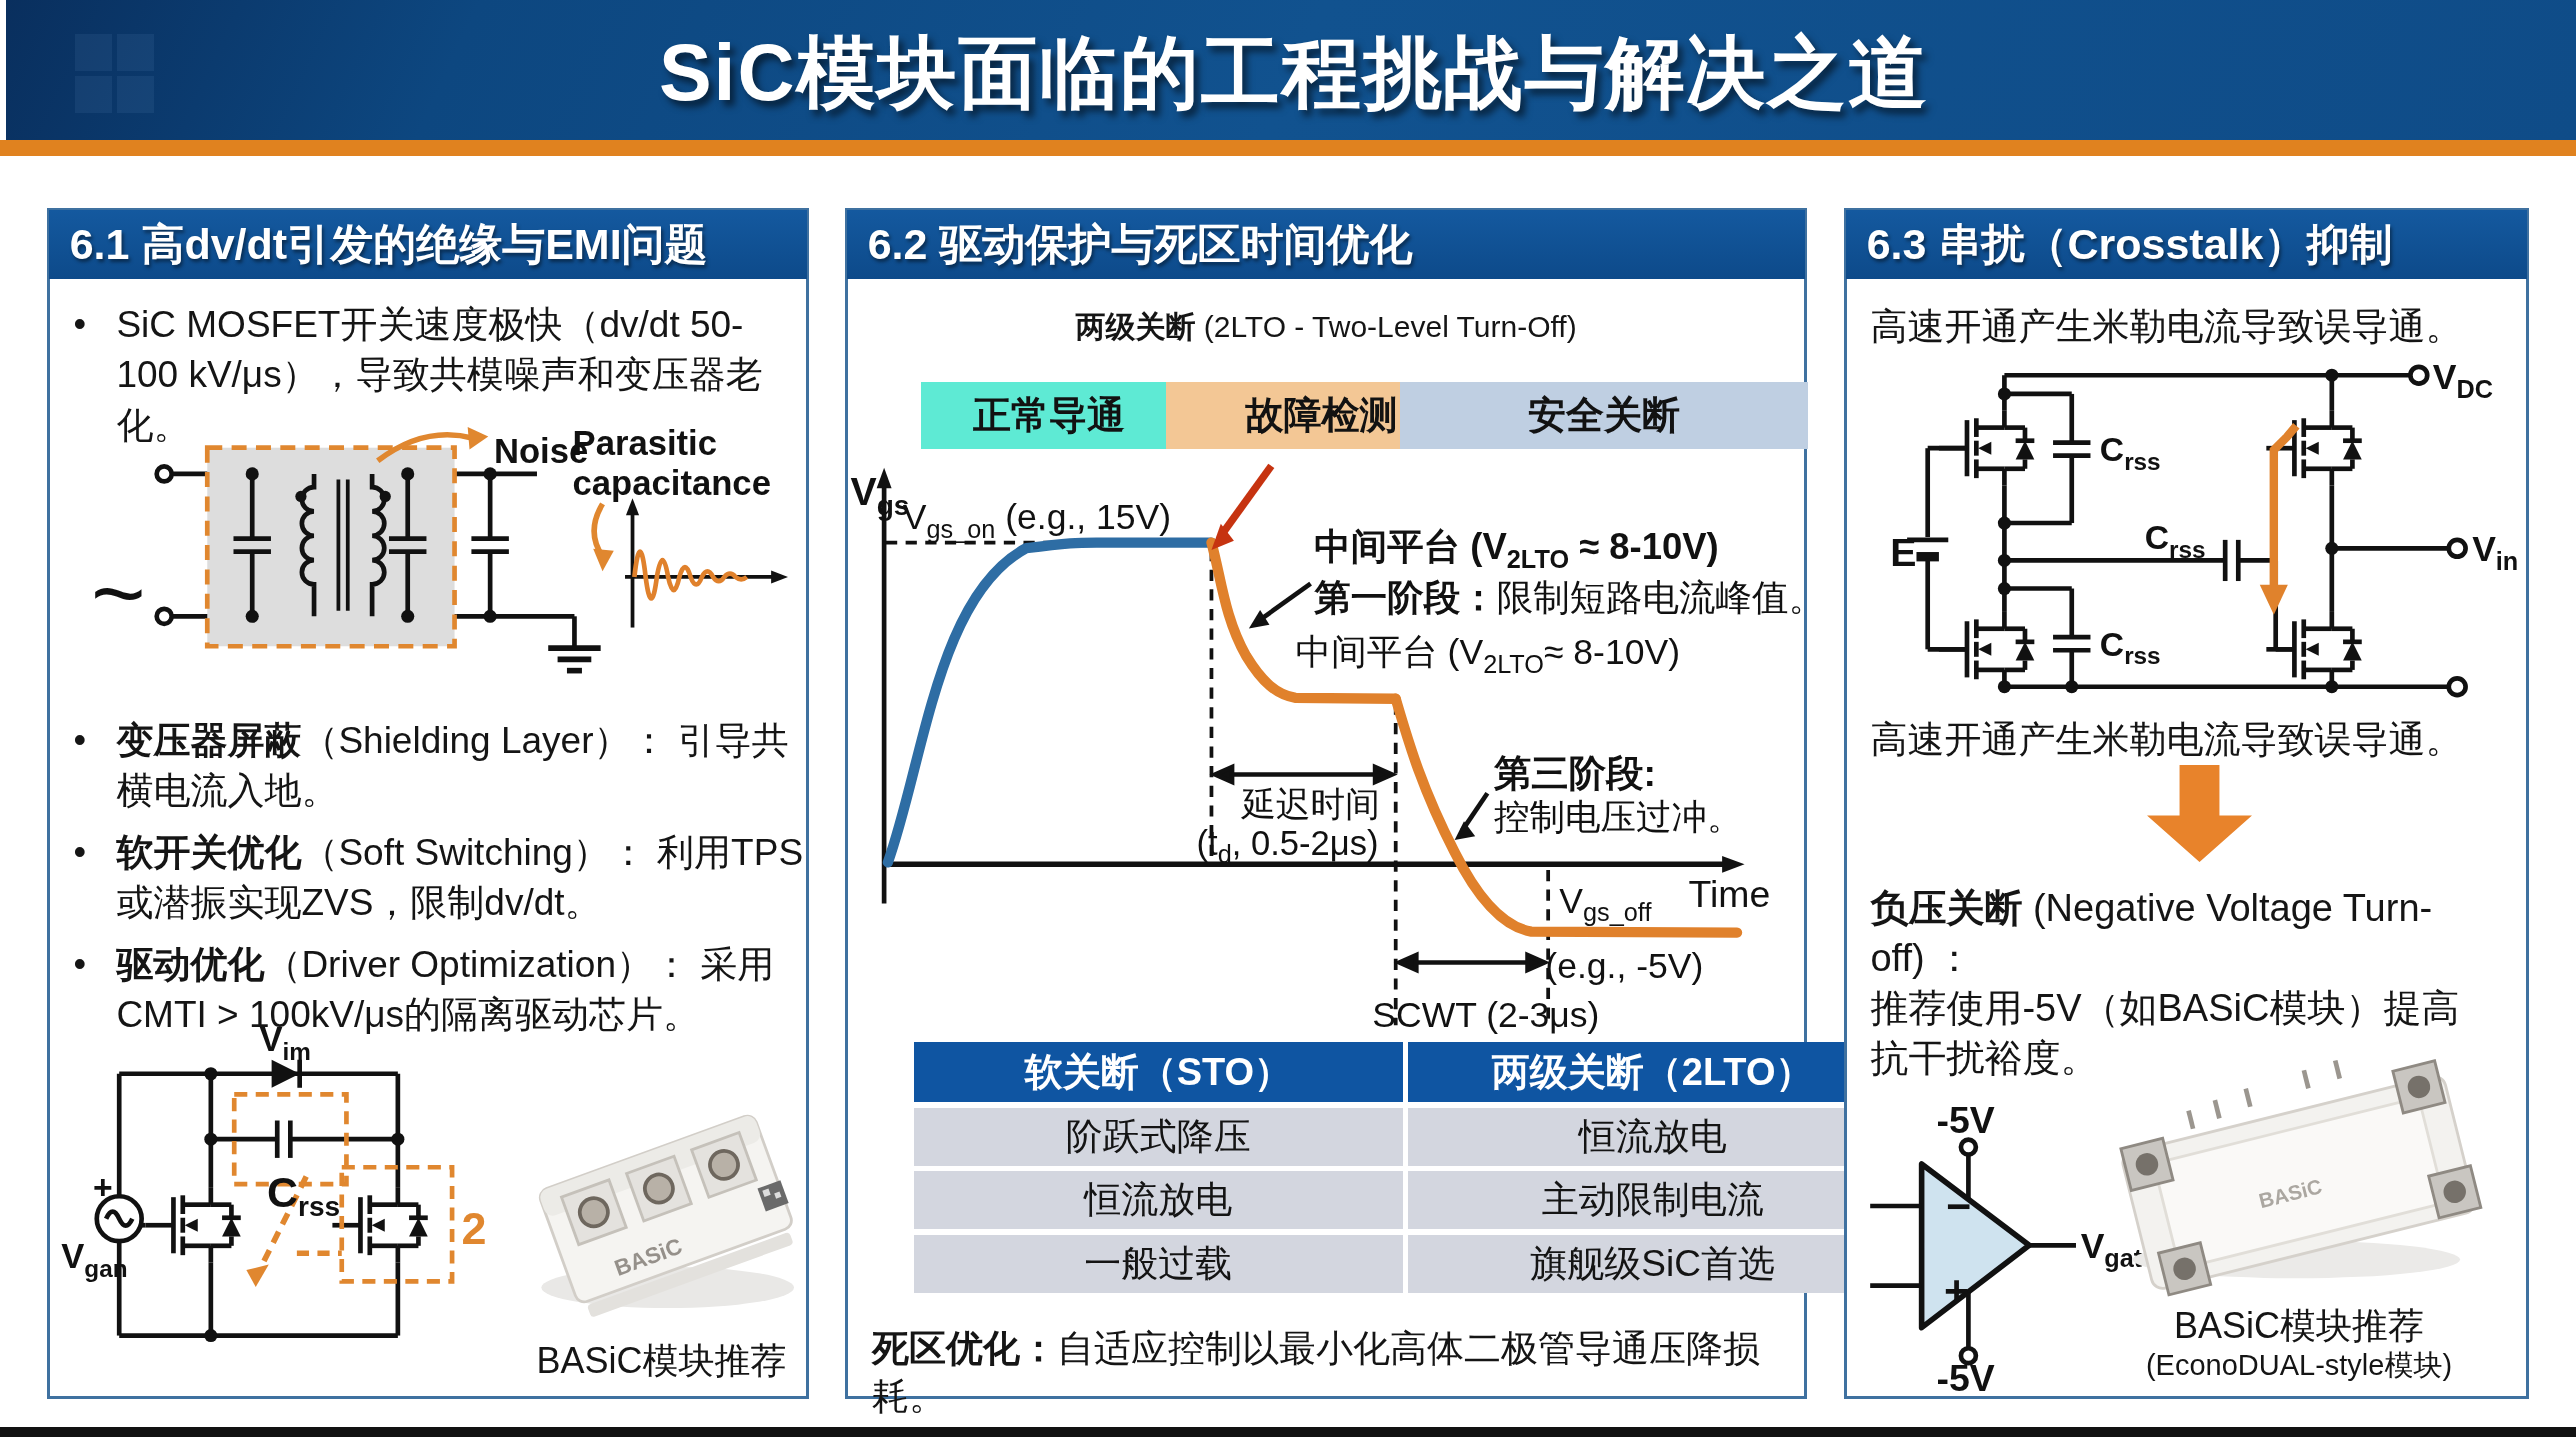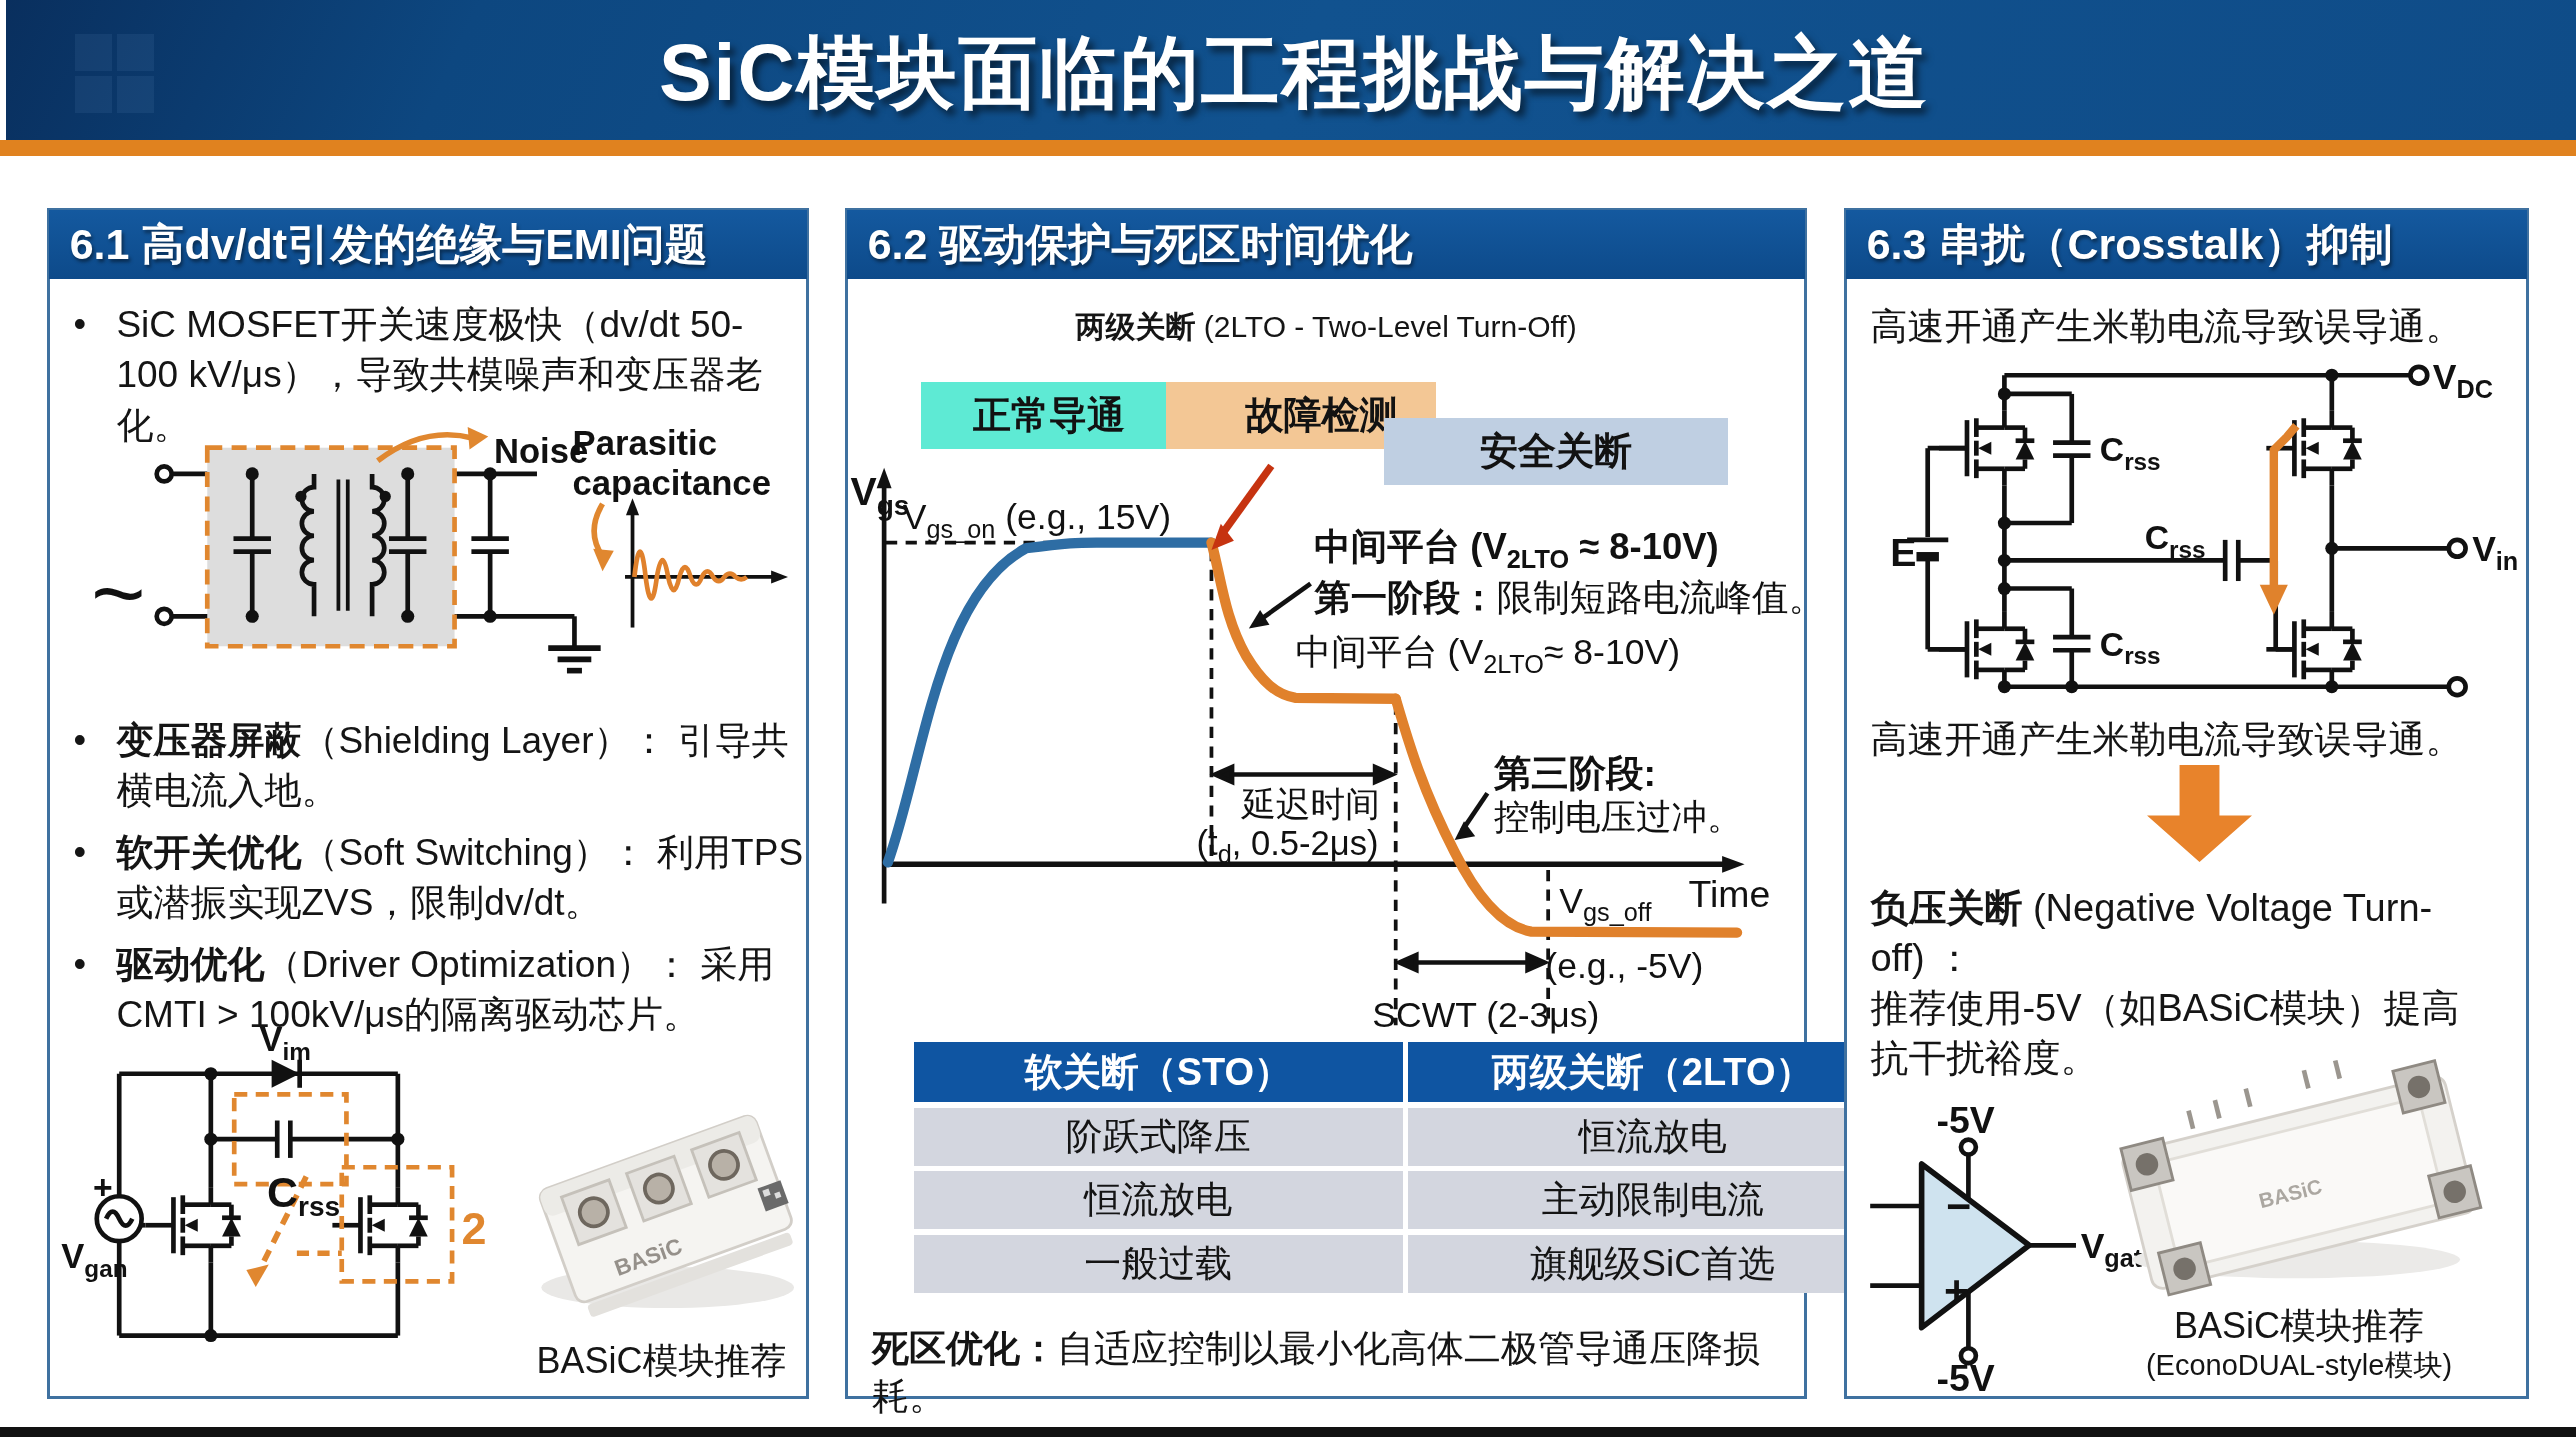--- a/index.html
+++ b/index.html
@@ -223,21 +223,21 @@
 
   <div class="panel" id="panel2">
     <div class="panel-header">6.2 驱动保护与死区时间优化</div>
 
     <div class="subtitle">
       <span class="b-bold">两级关断</span><span> (2LTO - Two-Level Turn-Off)</span>
     </div>
 
     <div class="phasebox" style="left:73px;width:256px;background:#5eead4;">正常导通</div>
     <div class="phasebox" style="left:318px;width:229px;background:#f3c795;padding-left:41px;">故障检测</div>
-    <div class="phasebox" style="left:536px;width:344px;background:#bfcfe2;margin-top:36px;">安全关断</div>
+    <div class="phasebox" style="left:552px;width:408px;background:#bfcfe2;">安全关断</div>
 
     <svg style="position:absolute;left:0px;top:253px;" width="957" height="578" viewBox="0 0 1022 618">
       <g stroke="#111" stroke-width="5" fill="none">
         <line x1="38" y1="14" x2="38" y2="470"></line>
         <polygon points="30,26 46,26 38,4" fill="#111" stroke="none"></polygon>
         <line x1="38" y1="428" x2="948" y2="428" stroke-width="6"></line>
         <polygon points="934,419 934,437 958,428" fill="#111" stroke="none"></polygon>
       </g>
       <line x1="40" y1="84" x2="390" y2="84" stroke="#111" stroke-width="4" stroke-dasharray="12 9"></line>
       <line x1="388" y1="92" x2="388" y2="426" stroke="#111" stroke-width="4" stroke-dasharray="12 9"></line>

